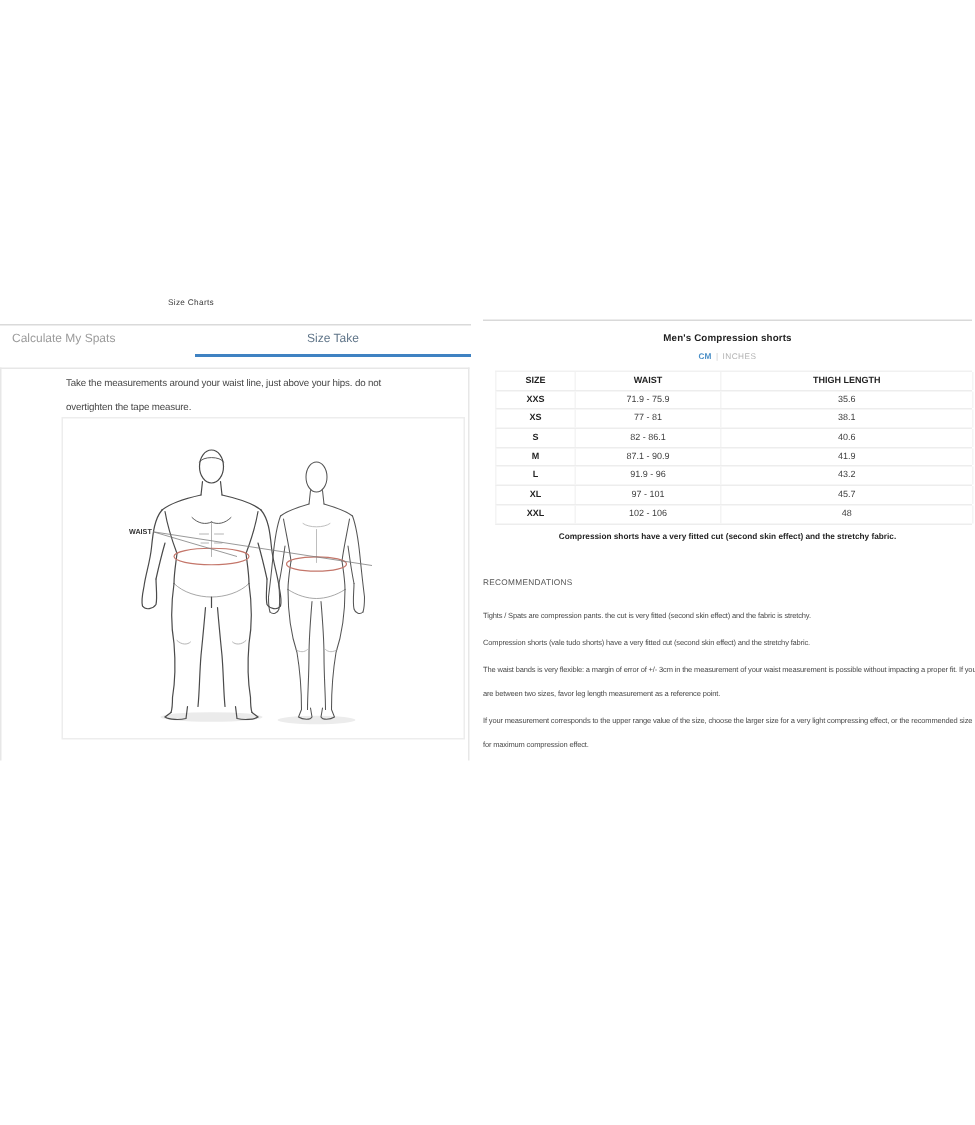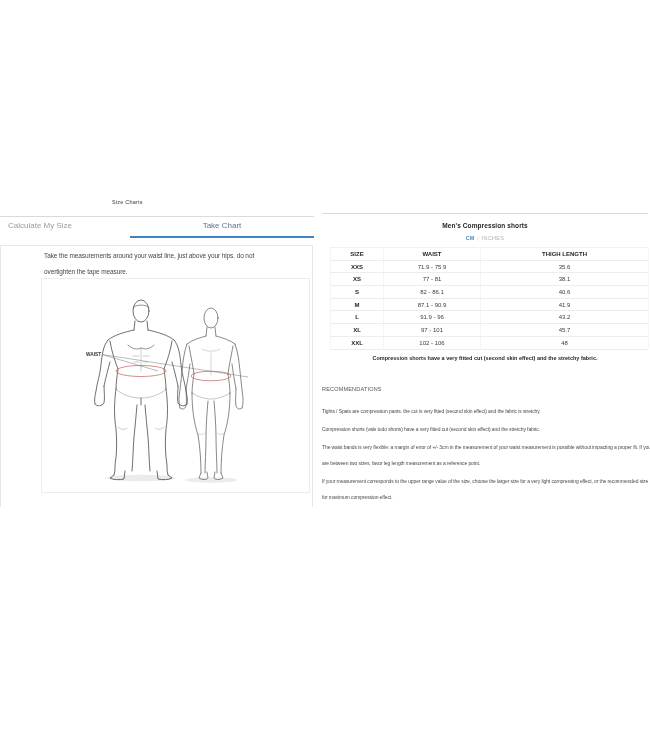--- a/index.html
+++ b/index.html
@@ -52,24 +52,24 @@
   .rec-heading { font-size:5.5px; color:#555; line-height:8px; margin:0 0 10px 0; letter-spacing:0.2px; }
   .recommendations p { margin:0 0 2px 0; line-height:16px; }
 </style>
 </head>
 <body>
 
 <div class="abs page-title">Size Charts</div>
 
 <div class="abs tab-bar">
   <div class="tab tab-left">
-    <span>Calculate My Size</span>
+    <span>Calculate My Spats</span>
   </div>
   <div class="tab tab-right">
-    <span>Take Chart</span>
+    <span>Size Take</span>
   </div>
 </div>
 
 <div class="abs content-box"></div>
 <div class="abs instructions">Take the measurements around your waist line, just above your hips. do not overtighten the tape measure.</div>
 
 <div class="abs figure-box">
   <svg width="267" height="213" viewBox="0 0 267 213">
 
     <ellipse cx="99" cy="199" rx="34" ry="3.2" fill="#ebebeb"></ellipse>

